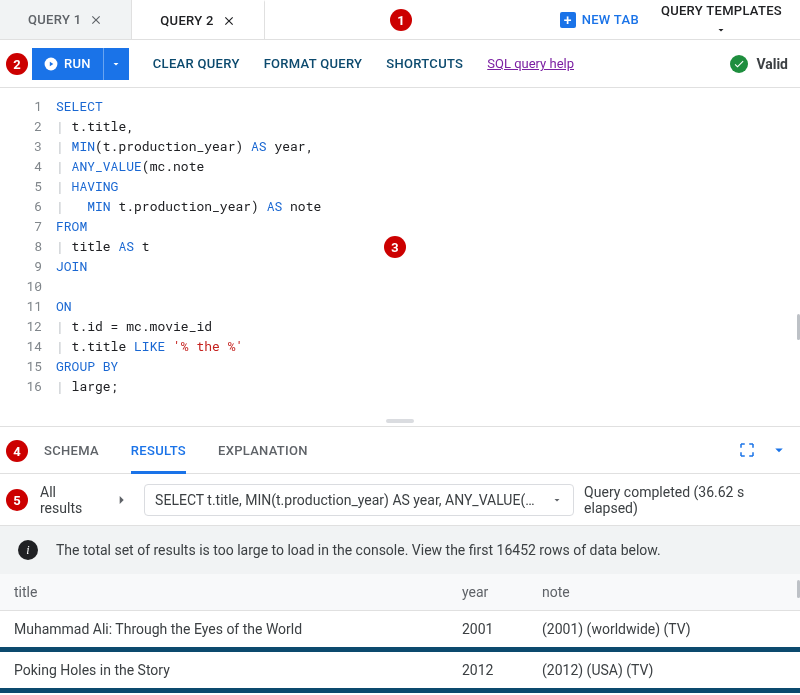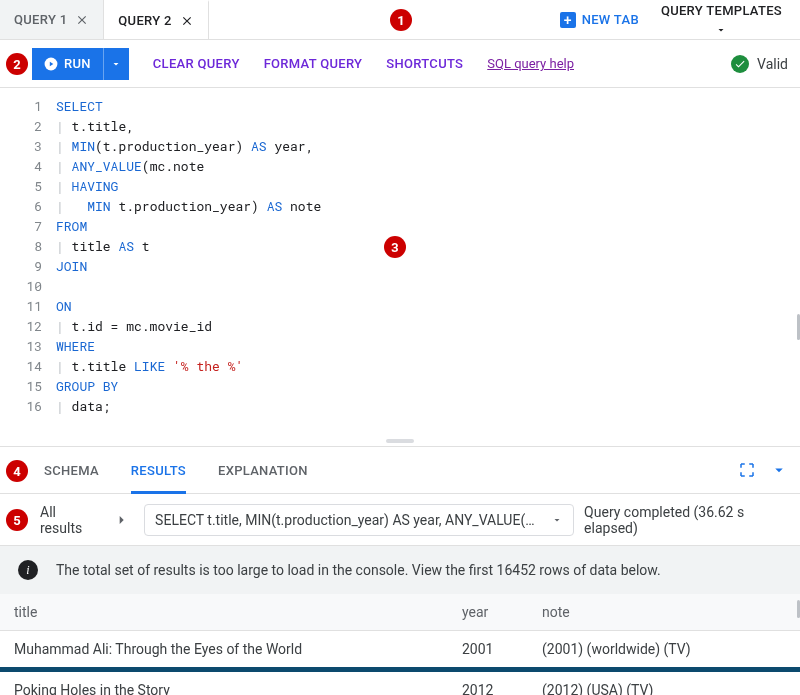--- a/index.html
+++ b/index.html
@@ -15,21 +15,21 @@
   .tabs-row {
     display: flex;
     align-items: center;
     border-bottom: 1px solid #e0e0e0;
     height: 40px;
     padding: 0 8px 0 0;
   }
   .tab {
     display: flex; align-items: center;
     gap: 8px;
-    padding: 0 14px;
+    padding: 0 28px;
     height: 100%;
     font-size: 13px;
     font-weight: 500;
     letter-spacing: .3px;
     color: #5f6368;
     cursor: pointer;
     user-select: none;
   }
   .tab.inactive { background: #f1f3f4; border-right: 1px solid #e0e0e0; }
   .tab.active {
@@ -77,27 +77,27 @@
     display:flex; align-items:center; gap:6px;
     padding:0 12px; font-size:13px; font-weight:500; letter-spacing:.3px;
     cursor:pointer;
   }
   .run-caret {
     width:26px; display:flex; align-items:center; justify-content:center;
     border-left:1px solid rgba(255,255,255,.35);
     cursor:pointer;
   }
   .tb-link {
-    color:#6d28d9; font-weight:500; font-size:13px; letter-spacing:.3px; cursor:pointer;
+    color:#0c4a6e; font-weight:500; font-size:13px; letter-spacing:.3px; cursor:pointer;
   }
   .help-link {
     color:#7b1fa2; text-decoration: underline; font-size:13px; cursor:pointer;
   }
   .valid {
-    margin-left:auto; display:flex; align-items:center; gap:8px; color:#3c4043;
+    margin-left:auto; display:flex; align-items:center; gap:8px; color:#3c4043;font-weight:bold;
   }
   .valid .check {
     width:18px; height:18px; border-radius:50%;
     background:#1e8e3e; color:#fff; display:flex; align-items:center; justify-content:center;
     font-size:12px;
   }
   
   .editor {
     font-family: "Roboto Mono", Menlo, Consolas, monospace;
     font-size: 13px;
@@ -311,34 +311,30 @@
       </div>
       <div class="line">
         <span class="gutter">11</span>
         <span class="code"><span class="kw">ON</span></span>
       </div>
       <div class="line">
         <span class="gutter">12</span>
         <span class="code"><span class="indent-bar">| </span><span>t.id = mc.movie_id</span></span>
       </div>
       <div class="line">
-        <span class="gutter">13</span>
-        <span class="code"><span class="kw">WHERE</span></span>
-      </div>
-      <div class="line">
         <span class="gutter">14</span>
         <span class="code"><span class="indent-bar">| </span><span>t.title </span><span class="kw">LIKE</span><span> </span><span class="str">'% the %'</span></span>
       </div>
       <div class="line">
         <span class="gutter">15</span>
         <span class="code"><span class="kw">GROUP BY</span></span>
       </div>
       <div class="line">
         <span class="gutter">16</span>
-        <span class="code"><span class="indent-bar">| </span><span>data;</span></span>
+        <span class="code"><span class="indent-bar">| </span><span>large;</span></span>
       </div>
       <div class="callout" style="left:384px; top:148px;">3</div>
   <div class="scroll-hint" style="top:226px;"></div>
 </div>
 <div class="drag-handle">
       <div class="bar"></div>
     </div>
 
 <div class="panel-area">
   <div class="panel-tabs">

